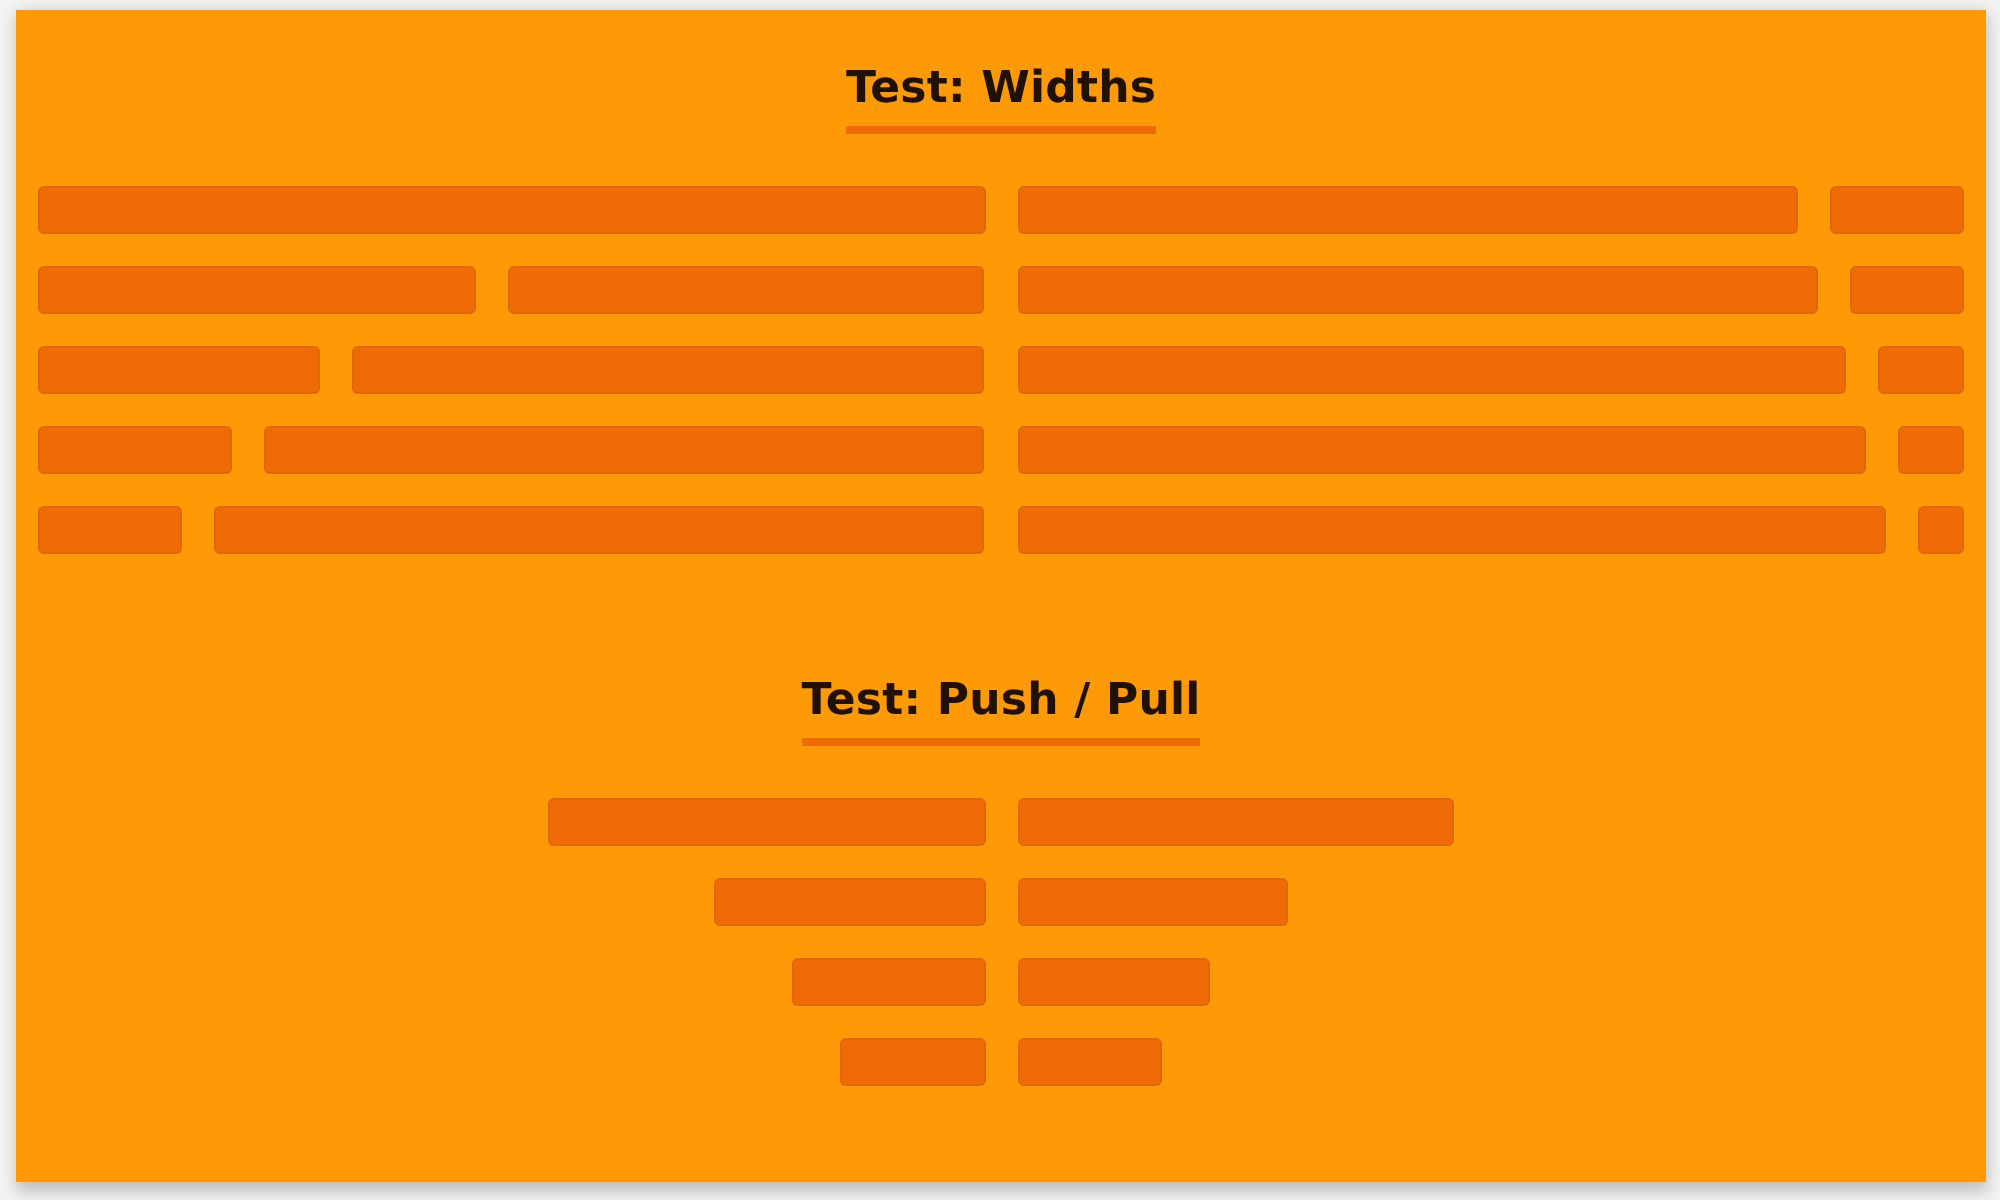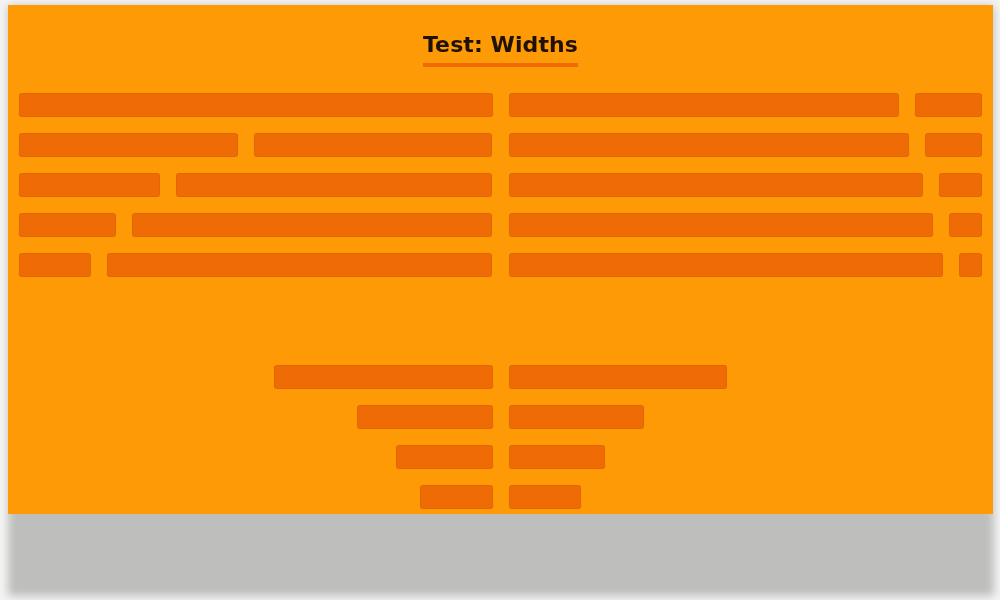--- a/index.html
+++ b/index.html
@@ -29,21 +29,21 @@
     background: rgba(0,0,0,0.22);
     filter: blur(4px);
     border-radius: 2px;
   }
 
   
   #viewport {
     position: absolute;
     left: 8px; top: 5px;
     width: 985px;
-    height: 509px;
+    height: 586px;
     background: #fd9a05;
     overflow: hidden;
     box-sizing: border-box;
   }
 
   
   .section-title {
     text-align: center;
     color: #1f1205;
     font-size: 22px;
@@ -215,20 +215,25 @@
             </div>
             <div class="cell" style="width: 8%;">
               <div class="bar" style="background: rgb(238, 107, 5);"></div>
             </div>
           </div>
         </div>
       </div>
 
     <div class="spacer-b"></div>
 
+    <div class="title-wrap">
+      <div class="title-inner" style="border-bottom-color: rgb(238, 107, 5);">
+        <h2 class="section-title" style="color: rgb(31, 18, 5);">Test: Push / Pull</h2>
+      </div>
+    </div>
 
     <div class="spacer-c"></div>
 
     <div id="pushpull-rows">
         <div class="pp-row">
           <div class="pp-half pp-left">
             <div class="pp-cell" style="width: 48%;">
               <div class="bar" style="background: rgb(238, 107, 5);"></div>
             </div>
           </div>

